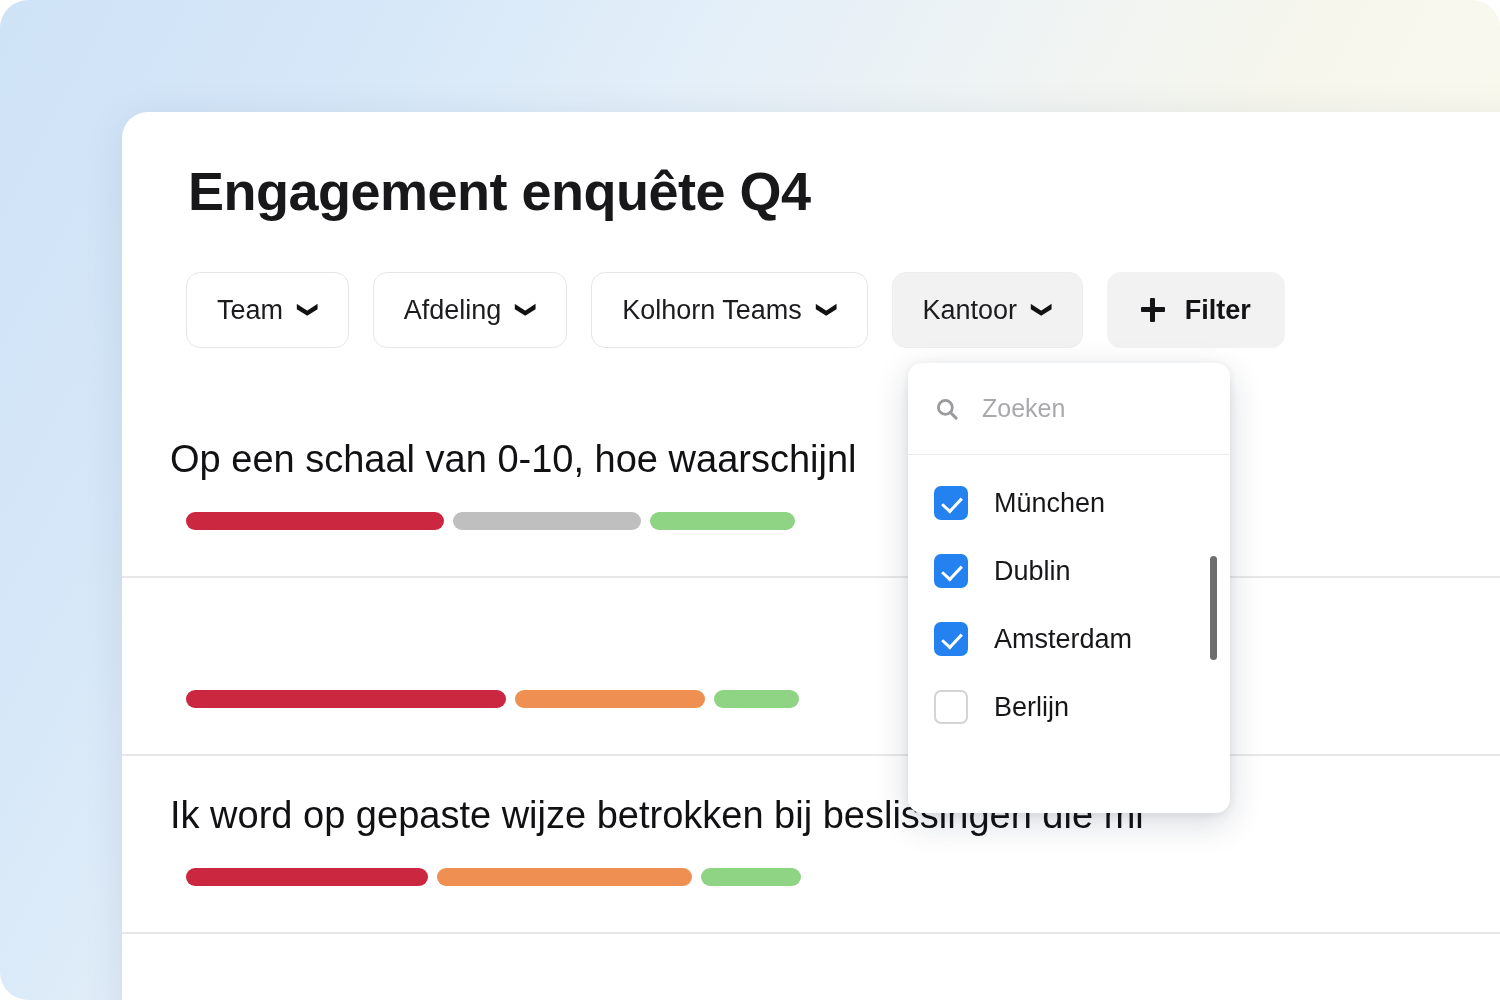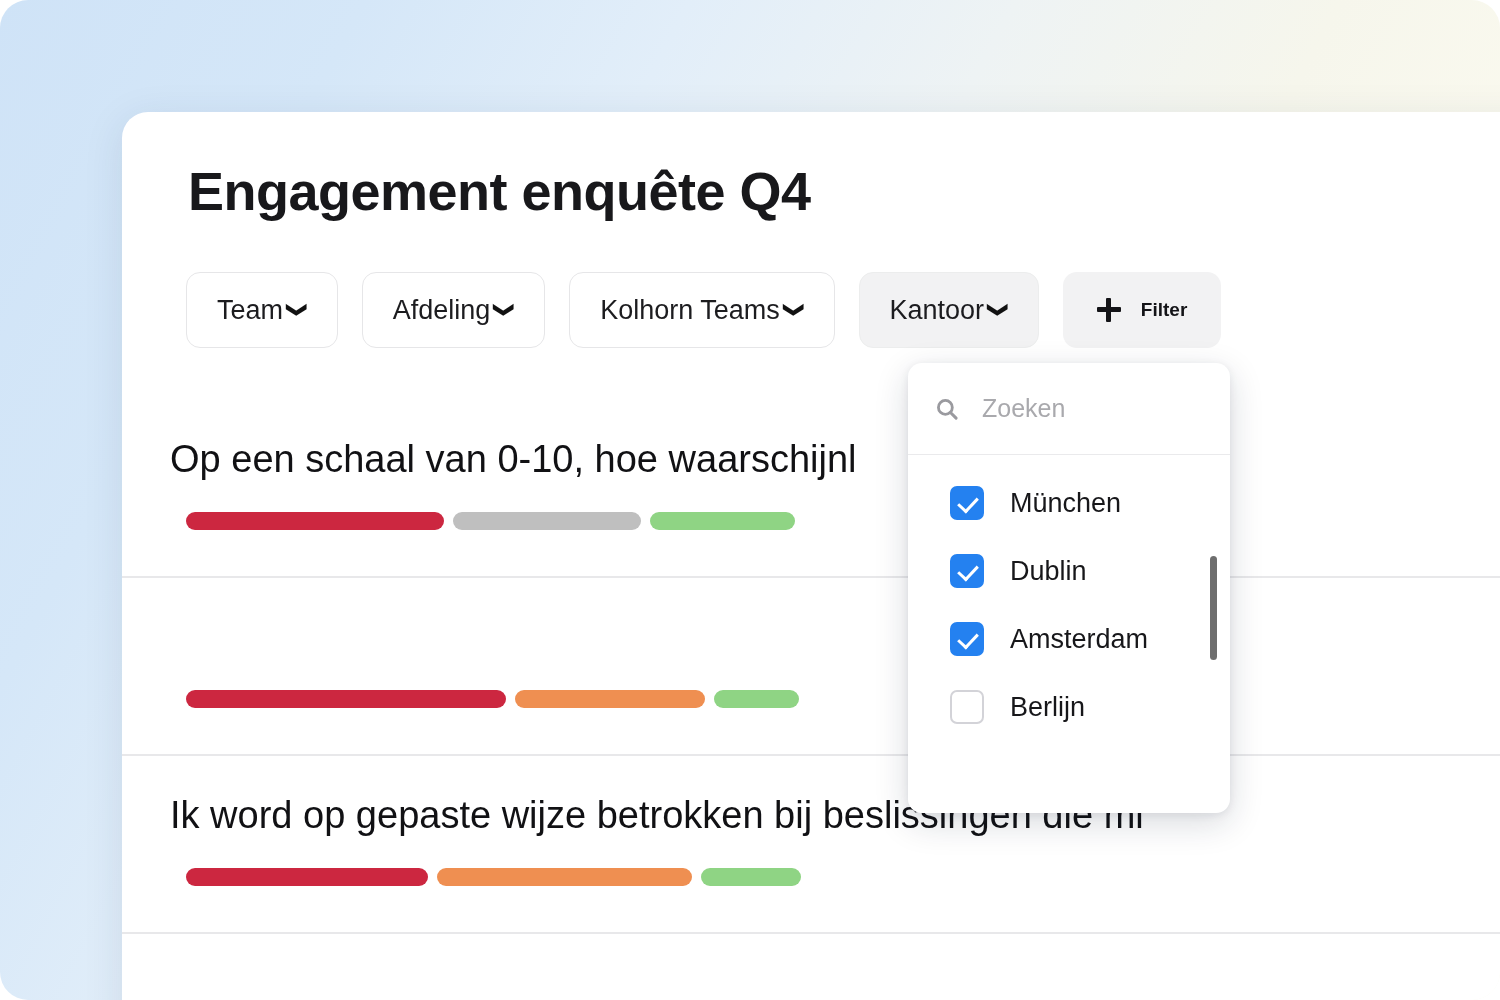--- a/index.html
+++ b/index.html
@@ -58,21 +58,21 @@
     top: 160px;
     display: flex;
     align-items: center;
     gap: 24px;
     white-space: nowrap;
   }
 
   .chip {
     display: flex;
     align-items: center;
-    gap: 7px;
+    gap: 18px;
     height: 76px;
     padding: 0 30px;
     border: 1.6px solid #e6e6e8;
     border-radius: 14px;
     background: #ffffff;
     font-size: 27px;
     color: #1c1c1f;
     cursor: pointer;
   }
   .chip.active {
@@ -90,21 +90,21 @@
 
   .chip-add {
     display: flex;
     align-items: center;
     gap: 20px;
     height: 76px;
     padding: 0 34px;
     border: none;
     border-radius: 14px;
     background: #f2f2f3;
-    font-size: 19px;
+    font-size: 27px;
     font-weight: 700;
     color: #141417;
     cursor: pointer;
   }
   .plus-icon {
     position: relative;
     width: 24px;
     height: 24px;
     flex: none;
   }
@@ -186,21 +186,21 @@
 
   #option-list {
     position: relative;
     padding-top: 14px;
   }
   .option {
     display: flex;
     align-items: center;
     gap: 26px;
     height: 68px;
-    padding: 0 42px;
+    padding: 0 26px;
     cursor: pointer;
   }
   .cb {
     width: 34px; height: 34px;
     border-radius: 7px;
     border: 2px solid #d3d3d8;
     background: #fff;
     flex: none;
     position: relative;
   }

